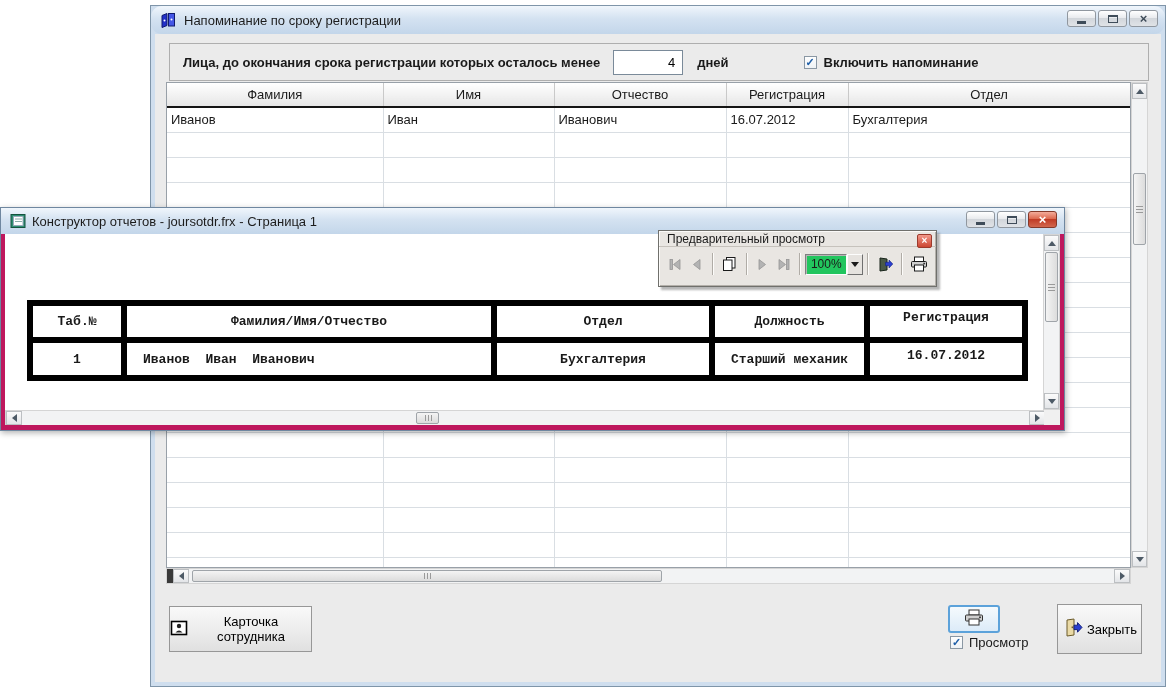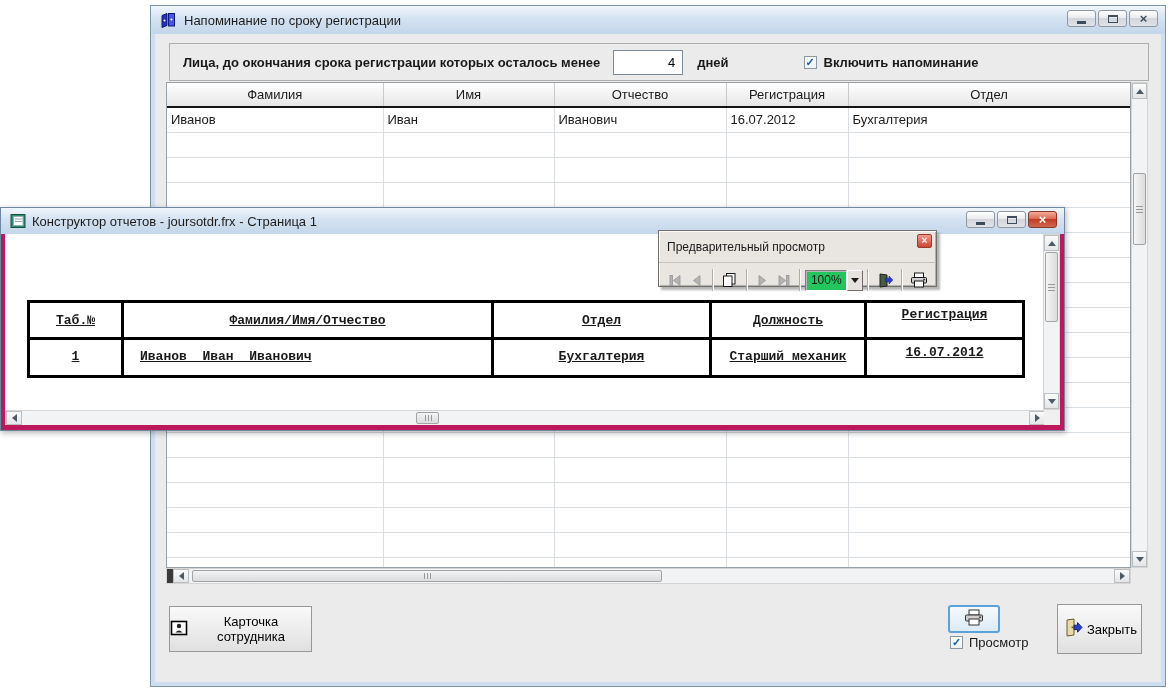--- a/index.html
+++ b/index.html
@@ -15,21 +15,21 @@
   .capbtns{position:absolute;right:7px;top:4px;display:flex;gap:2px;}
   .capbtn{width:29px;height:17px;border:1px solid #90979f;border-radius:3px;
     background:linear-gradient(#ffffff,#e9ebee 45%,#d2d6db 50%,#e0e3e7);
     display:flex;align-items:center;justify-content:center;font-size:13px;font-weight:bold;color:#3f4c59;line-height:1;}
   .capbtn.red{background:linear-gradient(#f3ac9b,#dd6950 45%,#c03c26 50%,#d2674e);border-color:#84392a;color:#fff;}
   .g-min{width:9px;height:3px;background:#3f4c59;margin-top:7px;}
   .g-max{width:10px;height:8px;border:1px solid #3f4c59;border-top-width:2px;}
 
   
   .reminder{left:150px;top:5px;width:1016px;height:682px;background:#cfdeee;z-index:1;}
-  .reminder .titlebar{height:28px;}
+  .reminder .titlebar{height:28px;border-radius:11px;}
   .reminder .client{position:absolute;left:4px;right:4px;top:28px;bottom:4px;background:#ebebeb;}
   
   .fpanel{position:absolute;left:18px;top:37px;width:980px;height:38px;border:1px solid #aeaeae;
     display:flex;align-items:center;background:#ebebeb;z-index:2;}
   .fpanel .flabel{font-size:13px;font-weight:bold;margin-left:13px;}
   .fpanel input{width:70px;height:25px;margin-left:13px;border:1px solid #7a8a99;background:#fff;
     font-size:13px;text-align:right;padding-right:7px;font-family:"Liberation Sans",sans-serif;}
   .fpanel .fsuffix{font-size:13px;font-weight:bold;margin-left:14px;}
   .cbwrap{display:flex;align-items:center;}
   .cb{width:13px;height:13px;border:1px solid #8a97a3;background:linear-gradient(#fefefe,#eef2f5);
@@ -82,38 +82,38 @@
   
   .report-win{left:0;top:207px;width:1065px;height:224px;background:#be185d;z-index:3;
     box-shadow:1px 2px 6px rgba(0,0,0,.3);border-color:#6f87a0;}
   .report-win .titlebar{height:26px;}
   .report-win .capbtns{top:3px;}
   .rclient{position:absolute;left:4px;right:4px;top:26px;bottom:5px;background:#fff;overflow:hidden;}
   .rtitle{position:absolute;left:86px;top:27px;font-family:"Liberation Mono","DejaVu Sans Mono",monospace;
     font-size:17px;font-weight:bold;letter-spacing:4px;white-space:nowrap;}
   table.rep{position:absolute;left:22px;top:66px;border-collapse:collapse;table-layout:fixed;width:995px;
     font-family:"Liberation Mono","DejaVu Sans Mono",monospace;font-size:13px;font-weight:bold;}
-  table.rep th,table.rep td{border:3px solid #000000;text-decoration:underline;}
+  table.rep th,table.rep td{border:6px solid #000000;}
   table.rep{border:2px solid #000;}
   table.rep th{height:37px;text-align:center;font-weight:bold;vertical-align:middle;}
   table.rep th.topal{vertical-align:top;padding-top:4px;}
   table.rep td{height:38px;text-align:center;vertical-align:top;padding-top:9px;}
   table.rep td.fio{text-align:left;padding-left:16px;white-space:pre;}
   table.rep td.topal{padding-top:5px;}
   .vs-rep{right:0;top:0;height:176px;border-left:1px solid #d5d5d5;}
   .vs-rep .vthumb{top:17px;height:70px;}
   .hs-rep{left:0;top:176px;width:1041px;}
   .hs-rep .hthumb{left:410px;width:23px;}
   .rep-corner{position:absolute;right:0;top:176px;width:16px;height:16px;background:#f0f0f0;}
 
   
   .toolwin{position:absolute;left:658px;top:230px;width:279px;height:57px;background:#e9e6e2;
     border:1px solid #70706c;z-index:4;
     box-shadow:inset 1px 1px 0 #fbfaf8,inset -1px -1px 0 #b4b0aa,3px 3px 2px rgba(90,90,90,.45);}
-  .toolwin .ttl{height:32px;display:flex;align-items:center;padding-left:8px;font-size:12px;
+  .toolwin .ttl{height:16px;display:flex;align-items:center;padding-left:8px;font-size:12px;
     border-bottom:1px solid #c6c2bc;}
   .tclose{position:absolute;right:4px;top:3px;width:15px;height:14px;border:1px solid #9c3a2c;border-radius:2px;
     background:linear-gradient(#f2988a,#cc4632);color:#fff;font-size:10px;font-weight:bold;line-height:1;
     display:flex;align-items:center;justify-content:center;}
   .tbar{display:flex;align-items:center;height:34px;padding:0 5px;}
   .tbtn{width:23px;height:26px;display:flex;align-items:center;justify-content:center;}
   .tbtn.wide{width:25px;}
   .tsep{width:2px;height:22px;border-left:1px solid #b0aca6;border-right:1px solid #fdfcfa;margin:0 4px;}
   .combo{width:44px;height:21px;background:#22c55e;border:1px solid;border-color:#7f7f7f #fdfdfd #fdfdfd #7f7f7f;
     box-shadow:inset 1px 1px 0 #b5b5b5;display:flex;align-items:center;justify-content:center;font-size:12px;}

